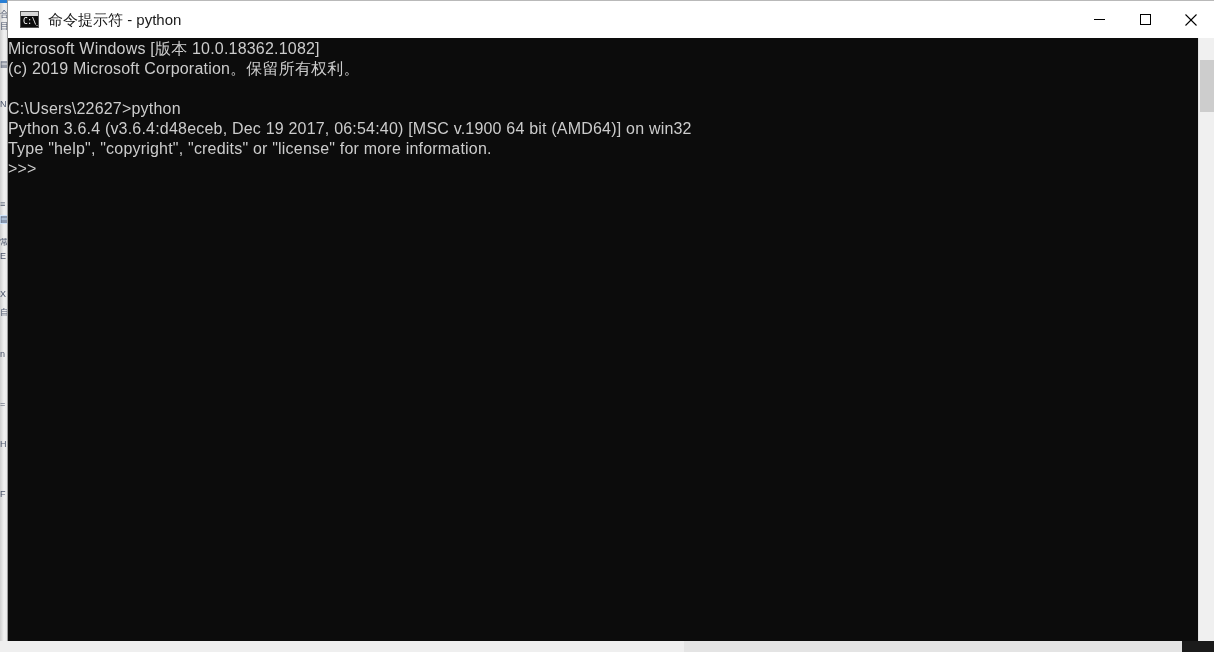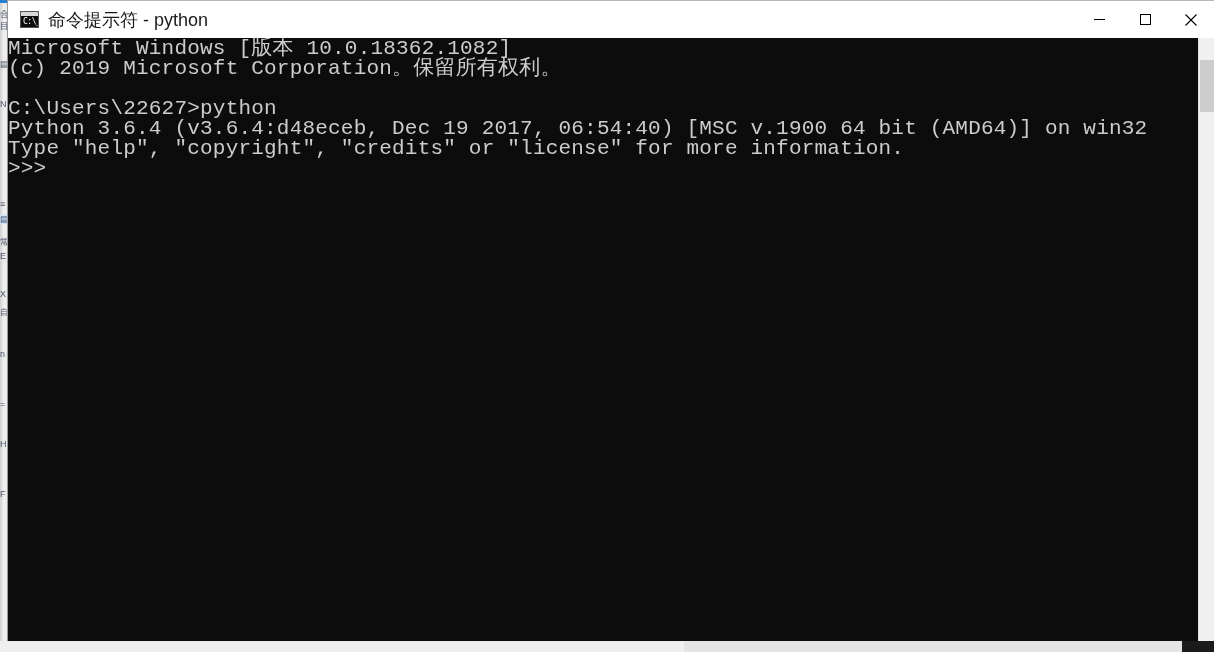--- a/index.html
+++ b/index.html
@@ -134,21 +134,21 @@
     letter-spacing: -0.5px;
     white-space: nowrap;
   }
 
   #titlebar-title {
     position: absolute;
     left: 40px;
     top: 0;
     height: 38px;
     line-height: 38px;
-    font-size: 18px;
+    font-size: 15px;
     color: #1a1a1a;
     white-space: nowrap;
     font-family: "Liberation Sans", sans-serif;
   }
 
   .win-btn {
     position: absolute;
     top: 0;
     width: 46px;
     height: 37px;
@@ -173,22 +173,22 @@
     background: #0c0c0c;
     overflow: hidden;
   }
 
   #console-text {
     position: absolute;
     left: 0px;
     top: 1px;
     margin: 0;
     color: #cccccc;
-    font-family: Liberation Mono, monospace;
-    font-size: 21px;
+    font-family: Liberation Sans, sans-serif;
+    font-size: 16px;
     line-height: 20px;
     letter-spacing: 0.2px;
     white-space: pre;
     font-weight: 400;
   }
 
   
   #console-scrollbar {
     position: absolute;
     right: 0;

